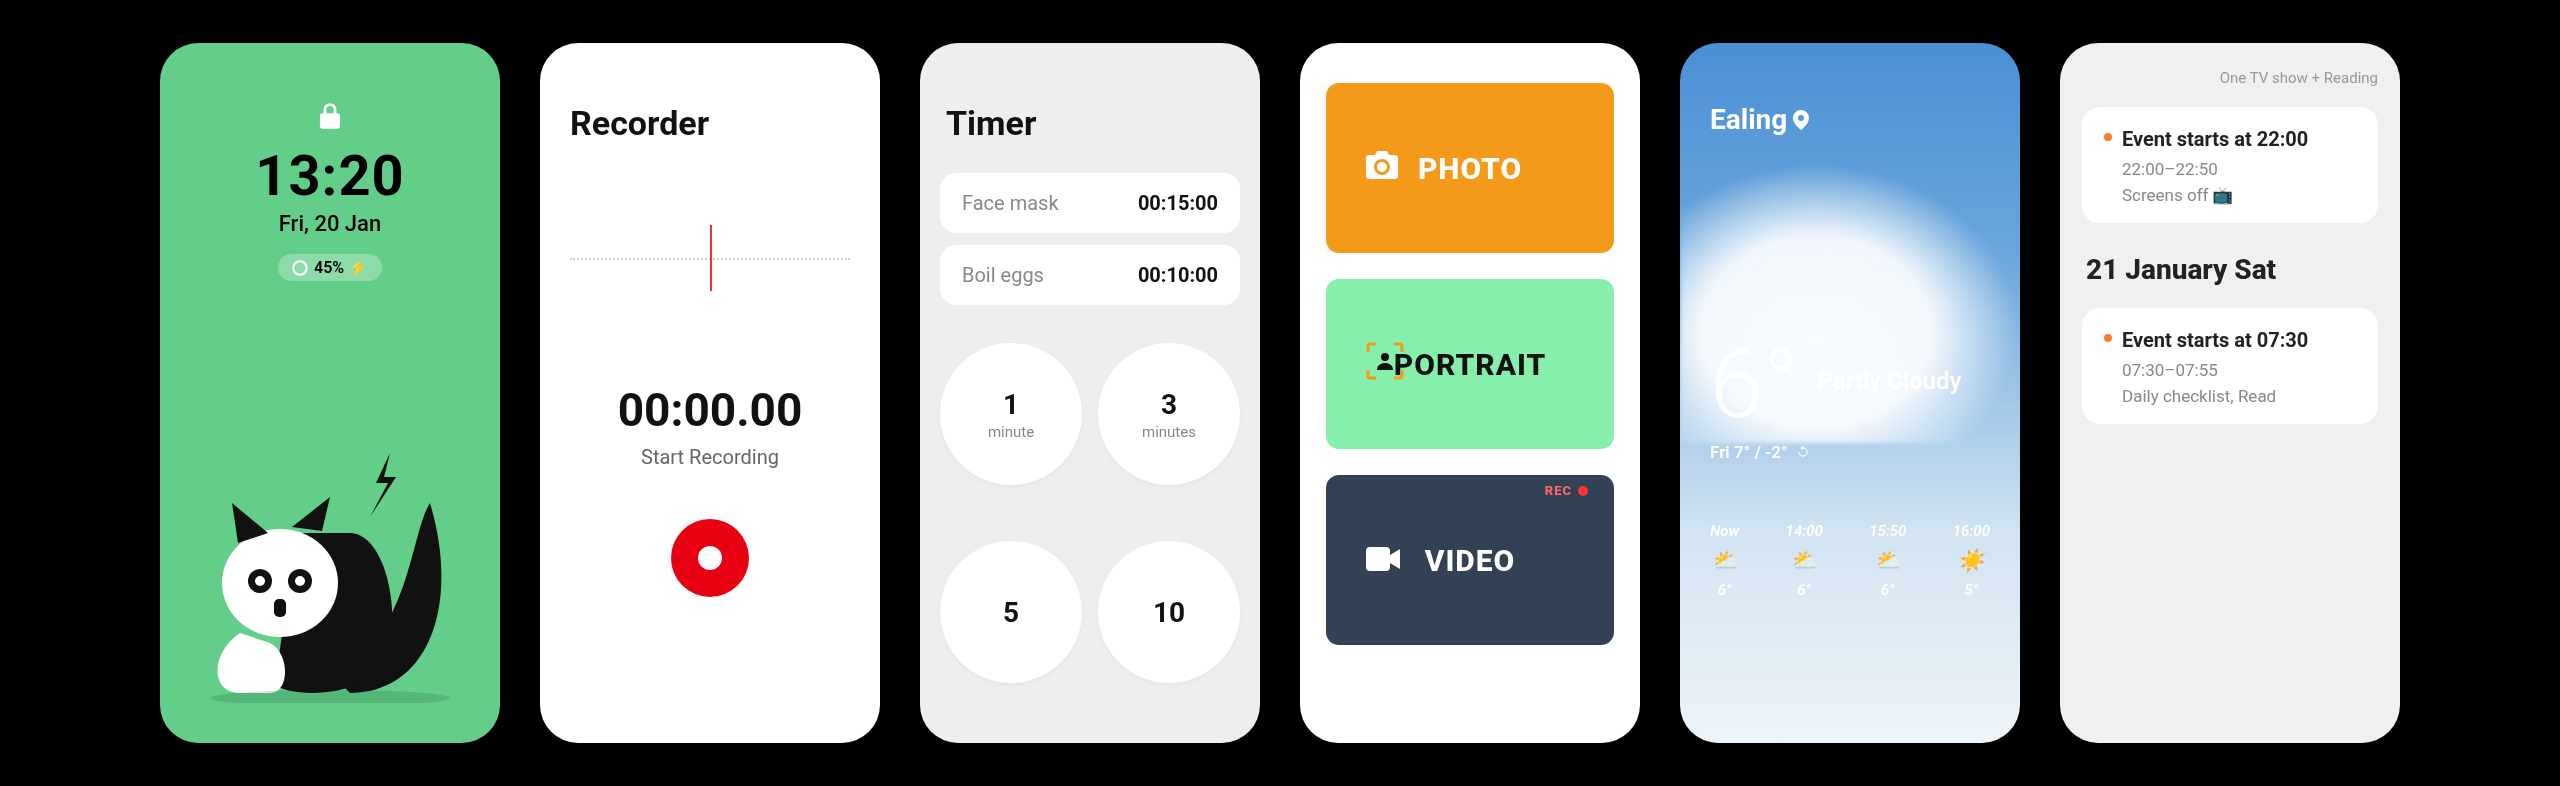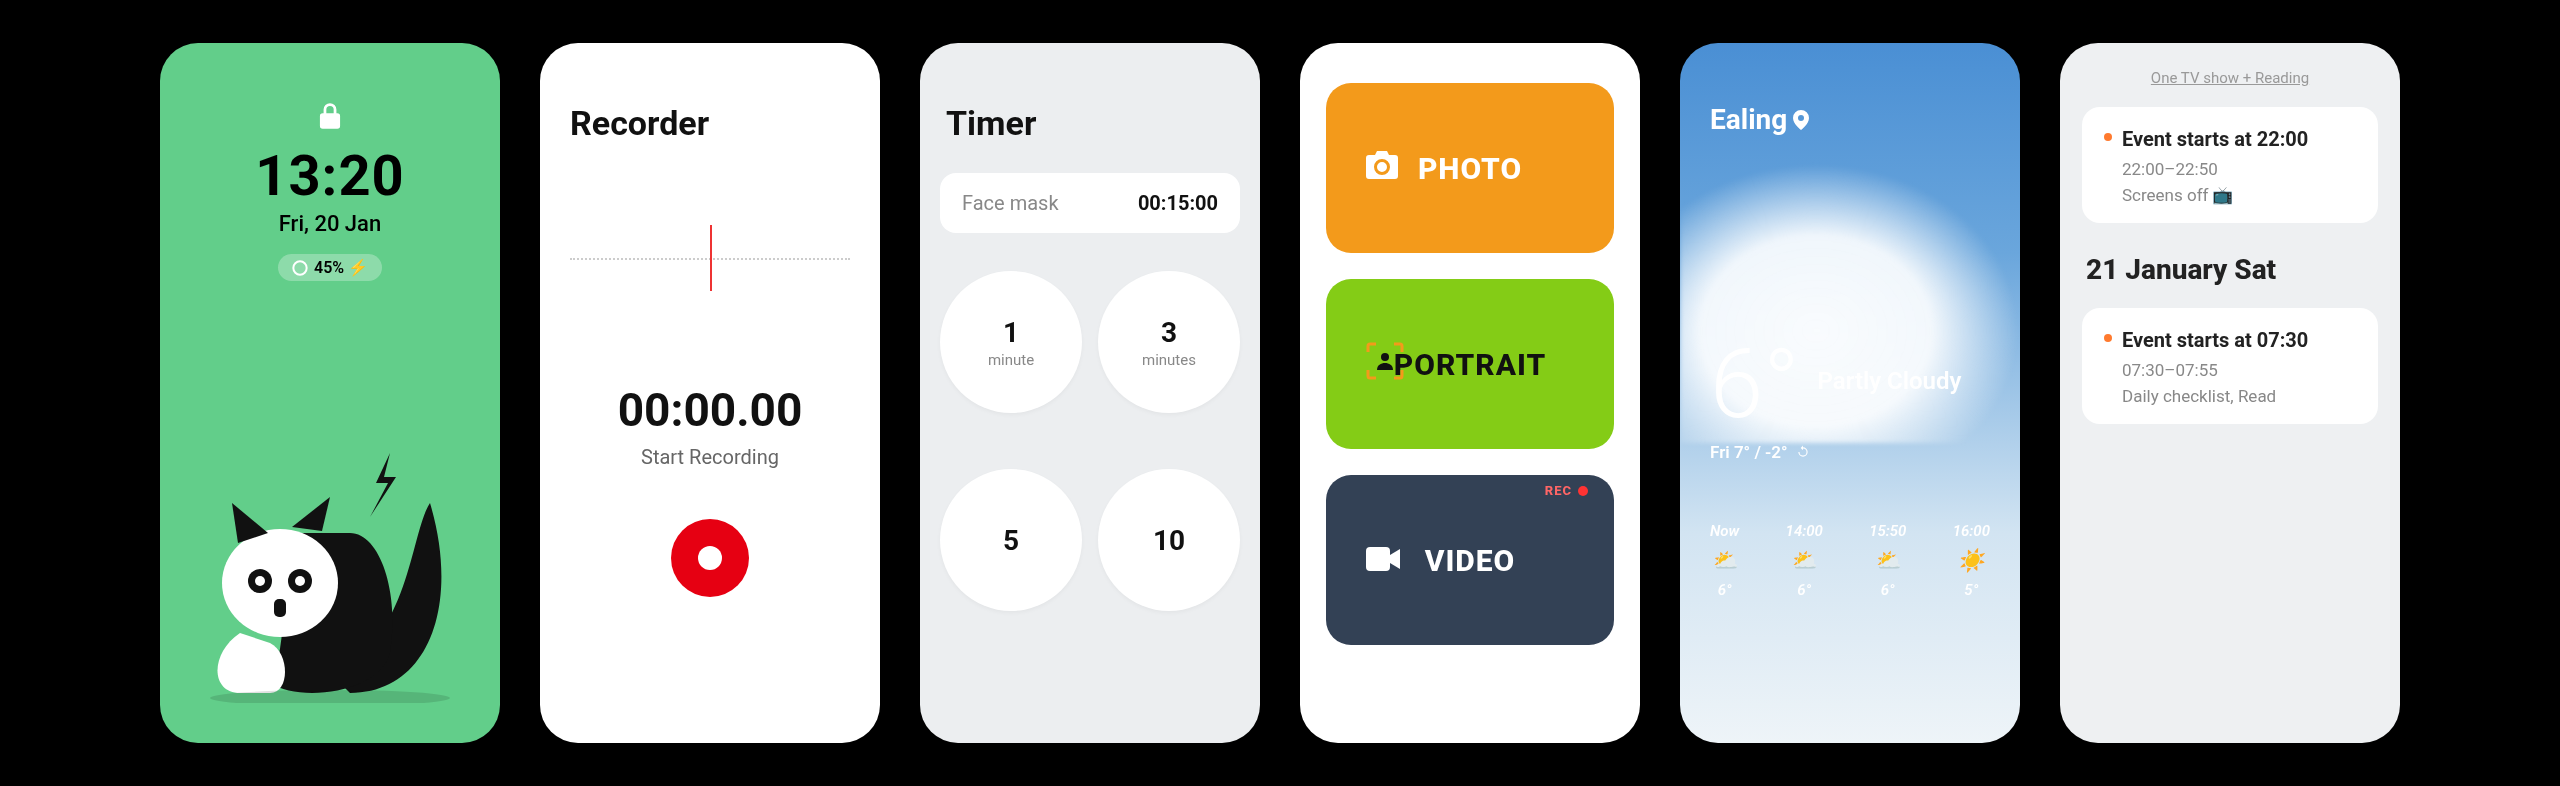--- a/index.html
+++ b/index.html
@@ -48,43 +48,43 @@
   .preset { background:#fff; border-radius:16px; padding:18px 22px; display:flex; justify-content:space-between; align-items:center; margin-bottom:12px; font-size:20px; }
   .preset-label { color:#888; }
   .preset-time { color:#111; font-weight:700; }
   .quick-row { display:flex; gap:16px; margin-top:26px; }
   .quick { flex:1; aspect-ratio:1/1; border-radius:50%; background:#fff; display:flex; flex-direction:column; align-items:center; justify-content:center; box-shadow:0 2px 4px rgba(0,0,0,.04); }
   .quick-num { font-size:28px; font-weight:700; color:#111; }
   .quick-unit { font-size:15px; color:#888; margin-top:2px; }
 
   
   .s4 { background:#fff; padding:40px 26px 0; display:flex; flex-direction:column; gap:26px; }
-  .mode-card { border-radius:25px; height:170px; display:flex; align-items:center; justify-content:center; gap:26px; font-size:30px; font-weight:800; letter-spacing:1px; position:relative; }
+  .mode-card { border-radius:13px; height:170px; display:flex; align-items:center; justify-content:center; gap:26px; font-size:30px; font-weight:800; letter-spacing:1px; position:relative; }
   .mode-photo { background:#f39a1b; color:#fff; }
-  .mode-portrait { background:#84cc16; color:#111; }
+  .mode-portrait { background:#86efac; color:#111; }
   .mode-video { background:#334155; color:#fff; }
   .mode-icon { position:absolute; left:40px; }
   .rec-dot { position:absolute; top:8px; right:26px; font-size:13px; color:#f66; display:flex; align-items:center; gap:6px; }
   .rec-dot::after { content:""; width:10px; height:10px; border-radius:50%; background:#f33; }
 
   
   .s5 { background:linear-gradient(#4a8fd4 0%, #6aa6dc 30%, #d2e4f2 70%, #eef4f8 100%); color:#fff; padding:60px 30px 0; position:relative; }
   .cloud { position:absolute; top:120px; left:0; right:0; height:280px; background:radial-gradient(ellipse at 40% 60%, rgba(255,255,255,.95) 0%, rgba(255,255,255,.9) 40%, rgba(255,255,255,0) 70%); filter:blur(2px); }
   .w-loc { font-size:28px; font-weight:700; display:flex; align-items:center; gap:6px; position:relative; z-index:2; }
   .w-temp-row { display:flex; align-items:center; gap:18px; margin-top:200px; position:relative; z-index:2; }
   .w-temp { font-size:96px; font-weight:300; line-height:1; }
   .w-cond { font-size:24px; font-weight:600; margin-bottom:6px; }
   .w-range { font-size:17px; font-weight:600; margin-top:10px; display:flex; align-items:center; gap:8px; }
   .hourly { display:flex; justify-content:space-between; margin-top:60px; position:relative; z-index:2; }
   .hour { display:flex; flex-direction:column; align-items:center; gap:8px; font-size:15px; font-weight:600;font-style:italic; }
   .hour-icon { font-size:22px; }
 
   
   .s6 { background:#eef0f2; padding:26px 22px 0; color:#222; overflow:hidden; }
-  .overflow-text { font-size:15px; color:#999; text-align:center; margin-bottom:20px;text-decoration:underline; }
+  .overflow-text { font-size:15px; color:#999; text-align:right; margin-bottom:20px; }
   .event-card { background:#fff; border-radius:18px; padding:20px 22px 18px; margin-bottom:18px; position:relative; }
   .event-dot { position:absolute; left:22px; top:26px; width:8px; height:8px; border-radius:50%; background:#ff7a2e; }
   .event-title { font-size:20px; font-weight:700; margin-left:18px; }
   .event-time { font-size:17px; color:#888; margin-top:8px; margin-left:18px; }
   .event-desc { font-size:17px; color:#888; margin-top:6px; margin-left:18px; }
   .day-header { font-size:28px; font-weight:800; margin:30px 0 22px 4px; }
 </style>
 </head>
 <body>
 
@@ -136,20 +136,24 @@
   <div class="rec-time">00:00.00</div>
   <div class="rec-sub">Start Recording</div>
   <div class="rec-btn"></div>
 </div>
 
 <div class="screen s3">
   <div class="timer-title">Timer</div>
   <div class="preset">
     <span class="preset-label">Face mask</span>
     <span class="preset-time">00:15:00</span>
+  </div>
+  <div class="preset">
+    <span class="preset-label">Boil eggs</span>
+    <span class="preset-time">00:10:00</span>
   </div>
   <div class="quick-row">
     <div class="quick">
       <div class="quick-num">1</div>
       <div class="quick-unit">minute</div>
     </div>
     <div class="quick">
       <div class="quick-num">3</div>
       <div class="quick-unit">minutes</div>
     </div>

